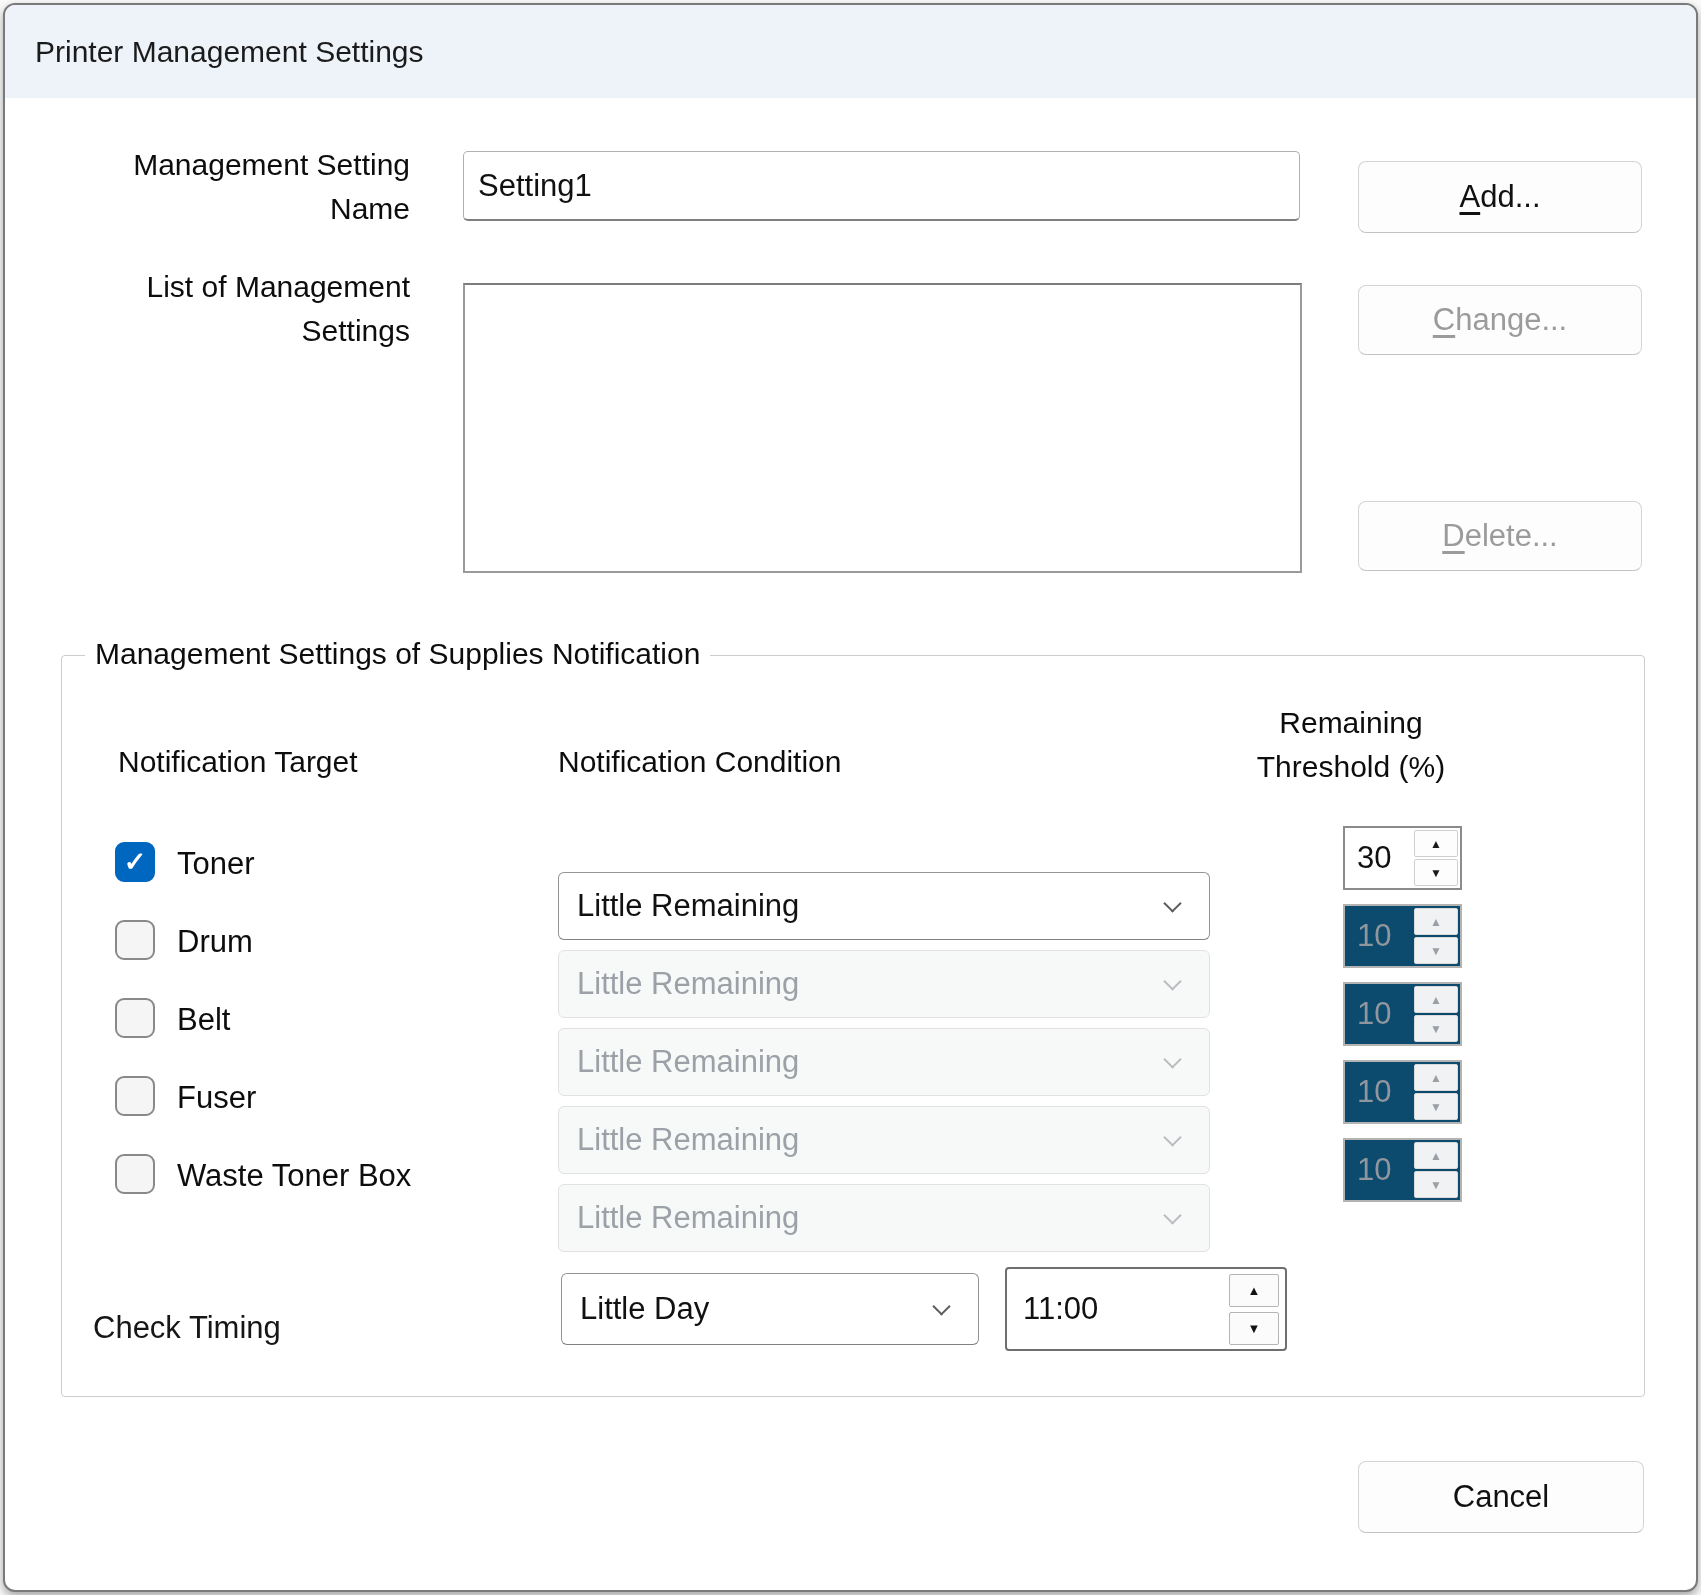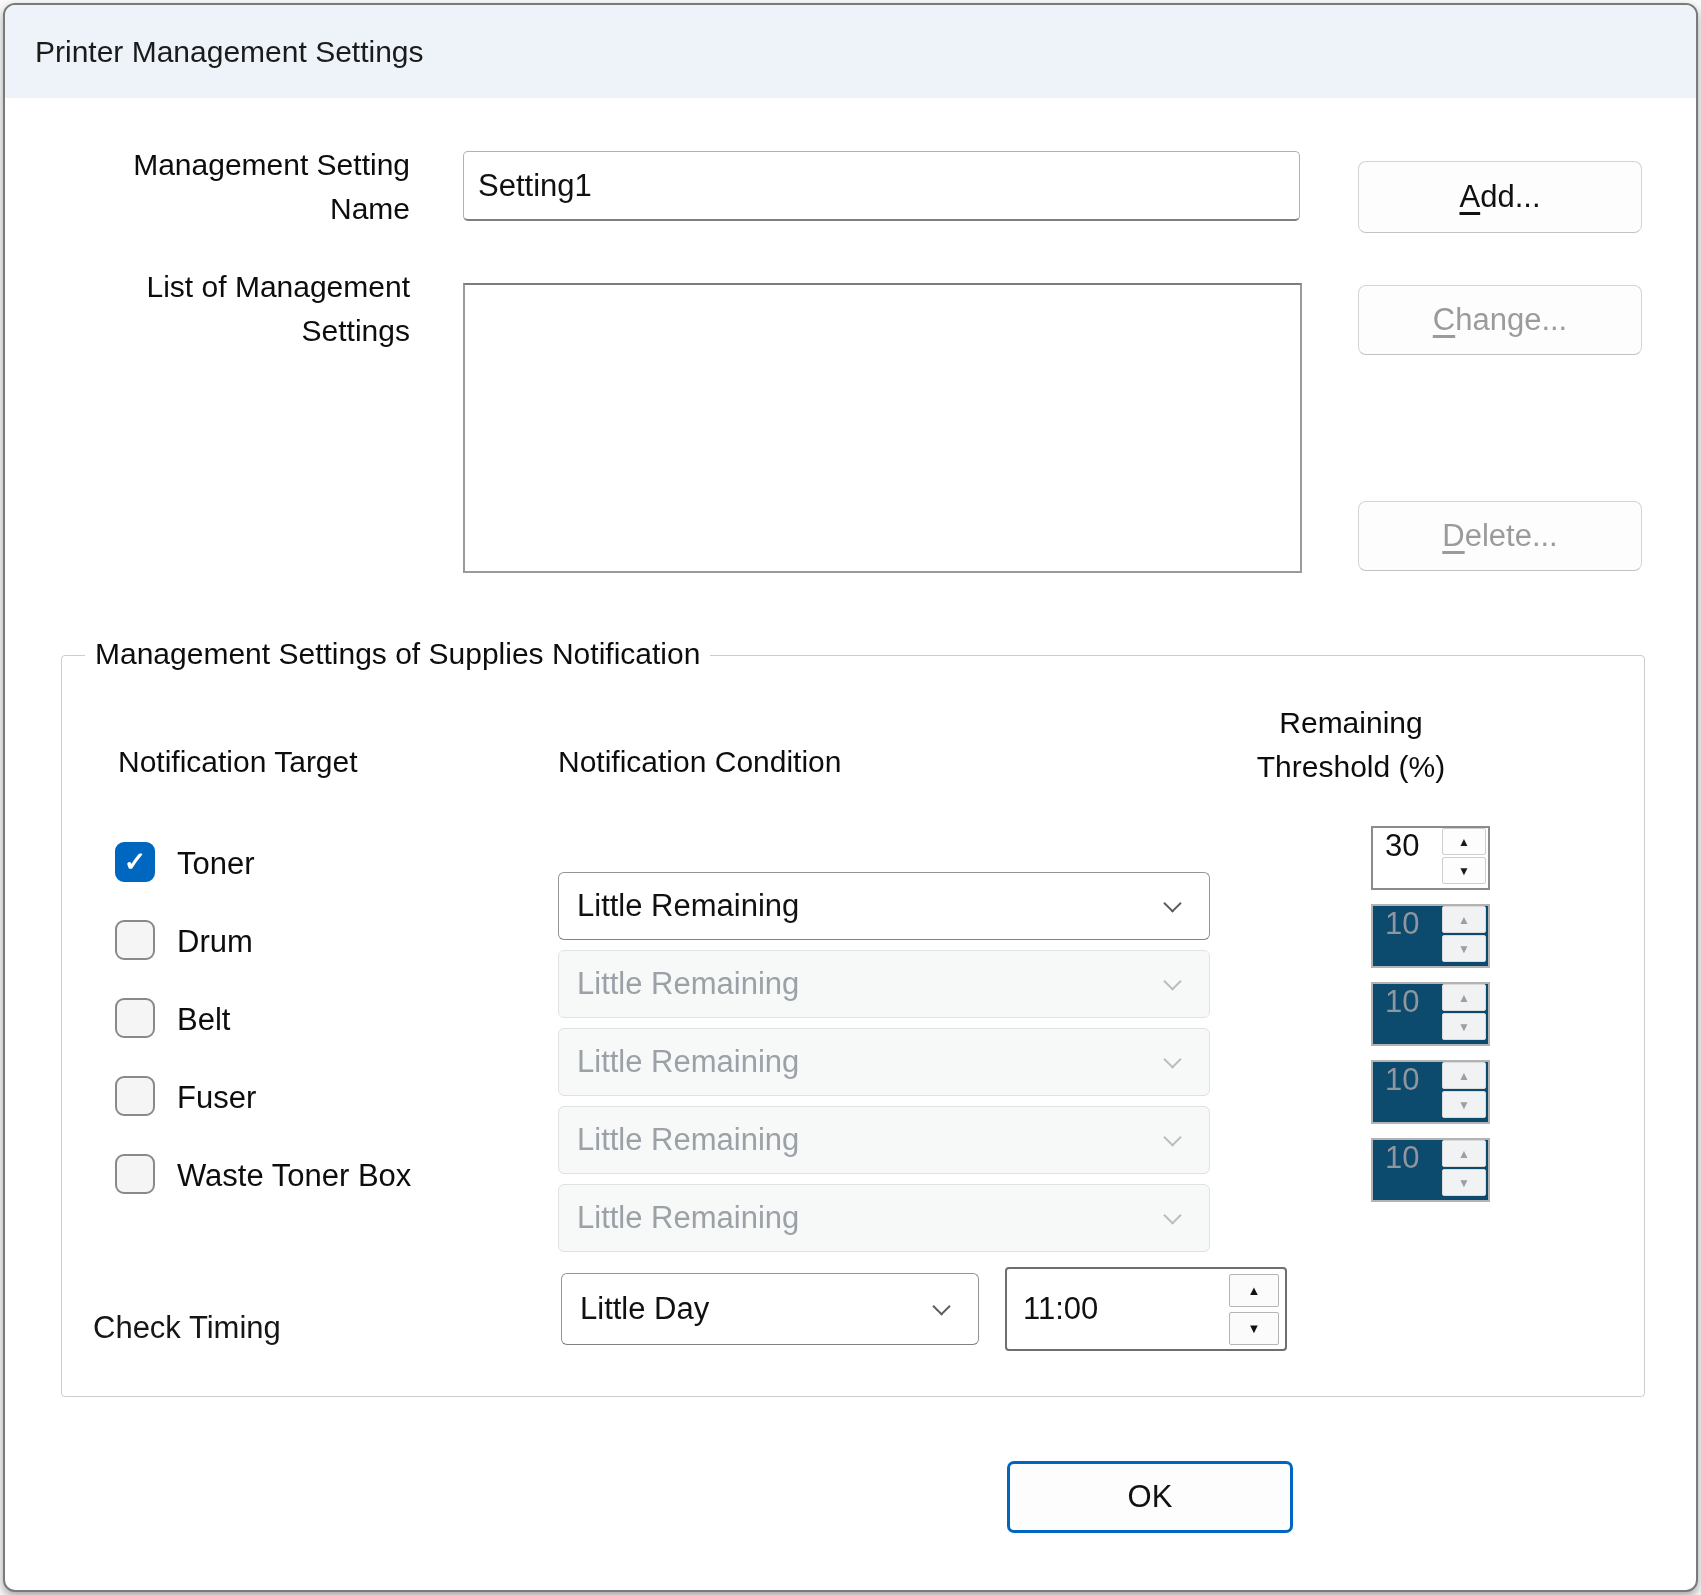--- a/index.html
+++ b/index.html
@@ -102,21 +102,21 @@
     background:#f7f8f8;
     border-color:#e2e2e2;
     color:#9ba1a7;
   }
   .combo.disabled .chev{border-color:#b9bcbf;}
   .supply-row .combo{left:553px;top:3px;width:652px;height:68px;margin-top:44px;}
   .spin{
     position:absolute;
     background:#fff;
     border:2px solid #8b8b8b;
-    display:flex;margin-left:28px;
+    display:flex;align-items:center;
   }
   .supply-row .spin{left:1338px;top:1px;width:119px;height:64px;}
   .spin .val{flex:1;padding-left:12px;font-size:31px;color:#111;}
   .spin .btns{display:flex;flex-direction:column;gap:2px;margin-right:2px;}
   .spin .sbtn{
     width:44px;height:27px;
     background:#fdfdfd;border:1px solid #cfcfcf;border-radius:2px;
     display:flex;align-items:center;justify-content:center;
     font-size:12px;color:#1a1a1a;padding:0;
   }
@@ -293,17 +293,17 @@
     <span class="btns">
       <button class="sbtn">
           <span>▲</span>
         </button>
       <button class="sbtn">
           <span>▼</span>
         </button>
     </span>
   </div>
 
-  <div class="abs btn primary" style="left:1002px;top:1456px;width:286px;height:72px;">
-    <span>OK</span>
+  <div class="abs btn" style="left:1353px;top:1456px;width:286px;height:72px;">
+    <span>Cancel</span>
   </div>
 
 </div>
 
 </body></html>

